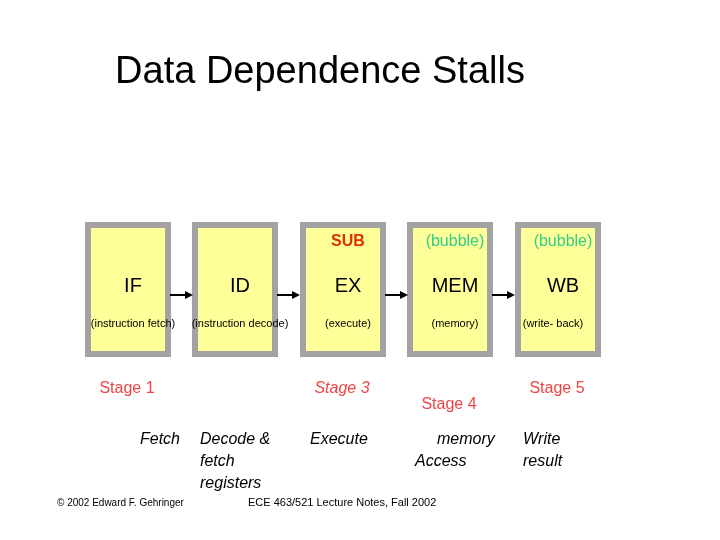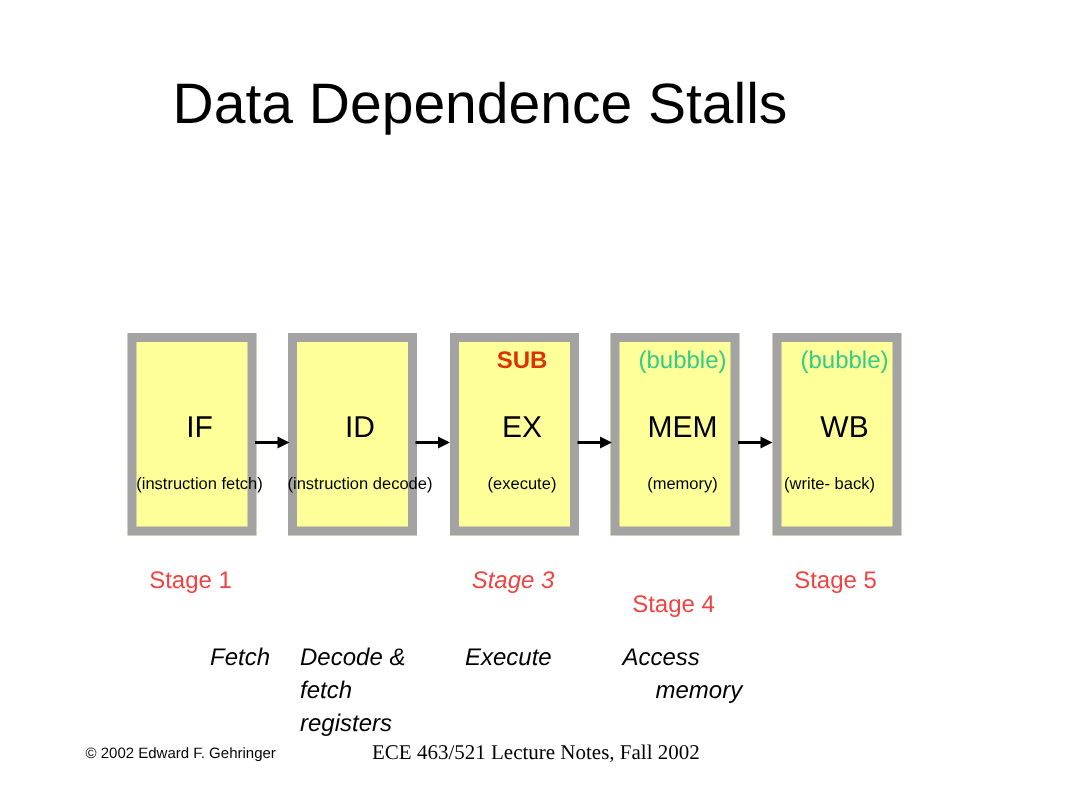--- a/index.html
+++ b/index.html
@@ -194,25 +194,24 @@
     top: 496px;
     font-size: 10px;
     line-height: 13px;
     color: #000000;
     white-space: nowrap;
   }
   #footer-right {
     position: absolute;
     left: 248px;
     top: 496px;
-    font-size: 14px;
+    font-size: 11px;
     line-height: 13px;
     color: #000000;
     white-space: nowrap;
-    font-family: Liberation Serif, serif;
   }
 </style>
 </head>
 <body>
 
 <div id="slide">
 
   <div id="slide-title">Data Dependence Stalls</div>
 
   <div id="pipeline">
@@ -292,21 +291,25 @@
     </div>
     <div class="desc d1">
       <span class="ln first">Decode &amp;</span>
       <span class="ln second">fetch</span>
       <span class="ln third">registers</span>
     </div>
     <div class="desc d2">
       <span class="ln first">Execute</span>
     </div>
     <div class="desc d3">
+      <span class="ln second">memory</span>
       <span class="ln first">Access</span>
-      <span class="ln second">memory</span>
+    </div>
+    <div class="desc d4">
+      <span class="ln first">Write</span>
+      <span class="ln second">result</span>
     </div>
   </div>
 
   <div id="footer-left">© 2002 Edward F. Gehringer</div>
   <div id="footer-right">ECE 463/521 Lecture Notes, Fall 2002</div>
 
 </div>
 
 </body></html>

